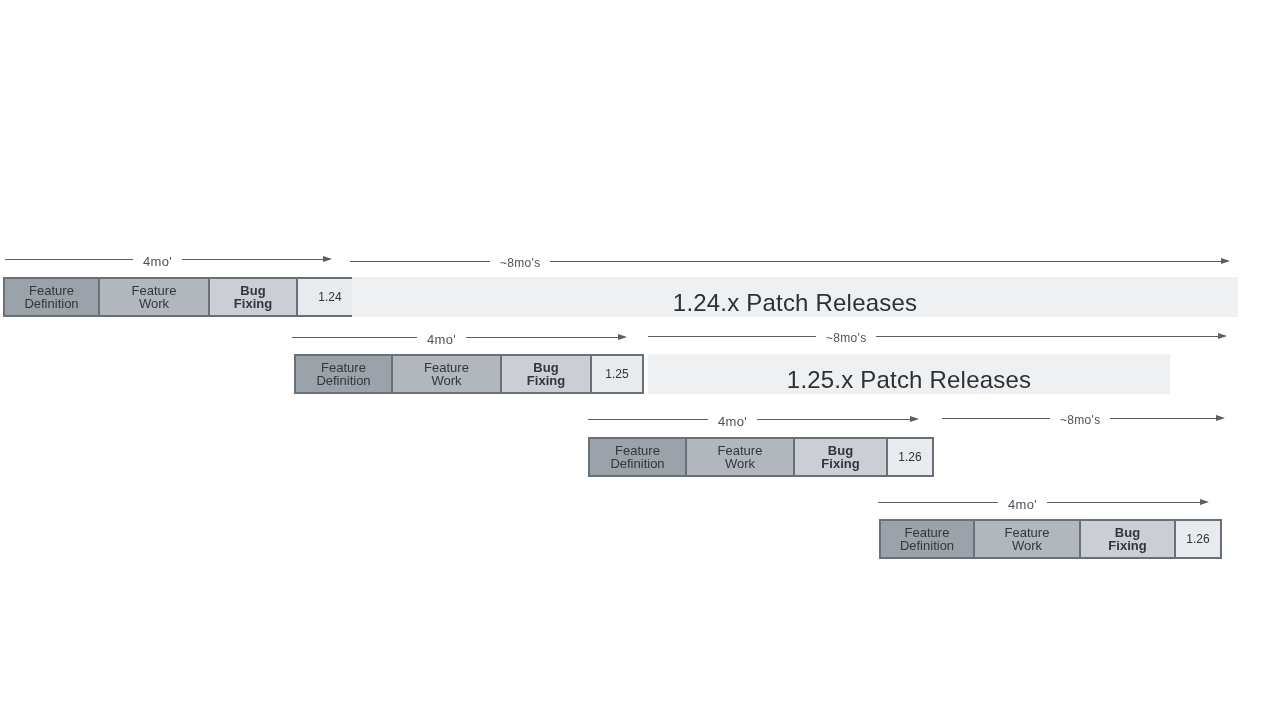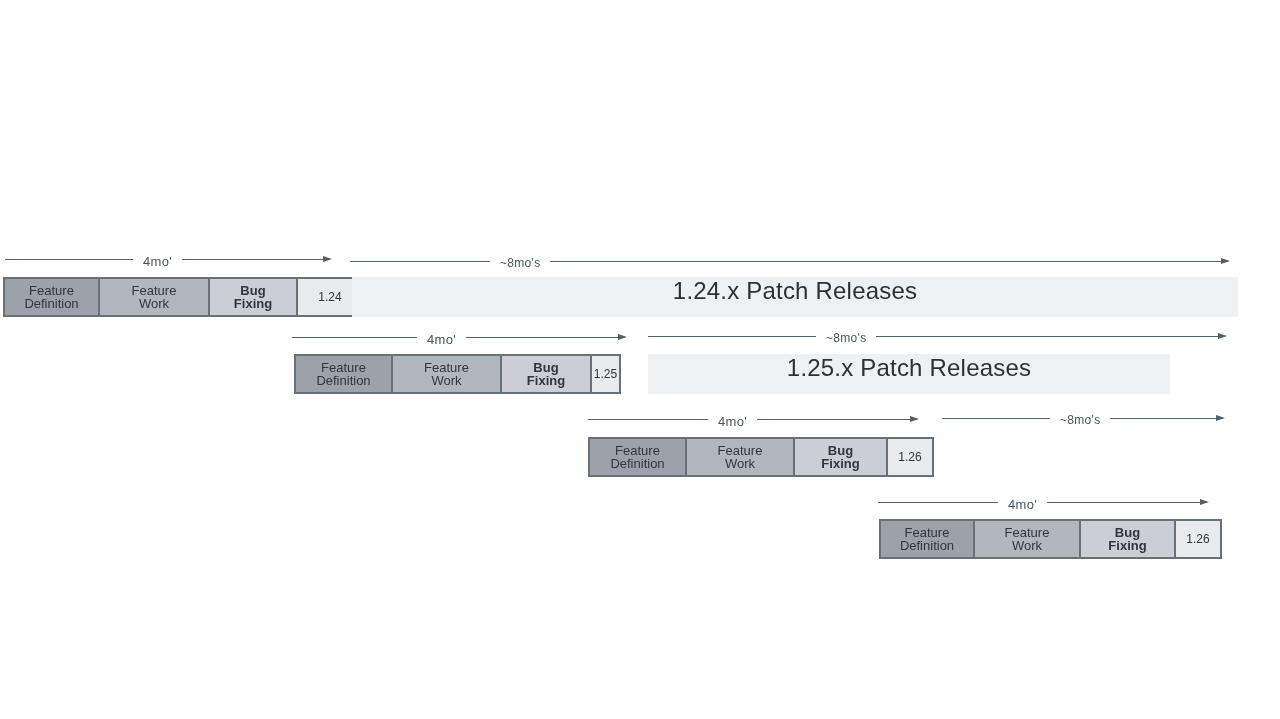--- a/index.html
+++ b/index.html
@@ -43,21 +43,21 @@
   }
   .box.fd  { background:#9ba2aa; }
   .box.fw  { background:#b2b7be; }
   .box.bf  { background:#cbced4;font-weight:bold; }
   .box.ver { background:#e8eaed; }
   .ver-label { font-size:12px; color:#2e353c; white-space:nowrap; }
 
   
   .band {
     position:absolute; height:40px; background:#eef0f1;
-    display:flex; align-items:flex-start; justify-content:center;
+    display:flex; align-items:flex-end; justify-content:center;
   }
   .band-label {
     font-size:24px; color:#2b3137; letter-spacing:.2px; white-space:nowrap;
   }
 </style>
 </head>
 <body>
 
 <div class="stage">
 
@@ -108,21 +108,21 @@
 Definition</span>
     </div>
     <div class="box fw" style="width:111px;">
       <span class="box-label">Feature
 Work</span>
     </div>
     <div class="box bf" style="width:92px;">
       <span class="box-label">Bug
 Fixing</span>
     </div>
-    <div class="box ver" style="width:31px;">
+    <div class="box ver" style="width:54px;">
       <span class="ver-label">1.25</span>
     </div>
   </div>
   <div class="band" style="left:648px;top:354px;width:522px;">
     <span class="band-label">1.25.x Patch Releases</span>
   </div>
 
   <div class="arrow" style="left:588px;top:413px;width:329px;">
     <span class="seg" style="flex:0 0 120px;"></span>
     <span class="alabel lg">4mo'</span>

